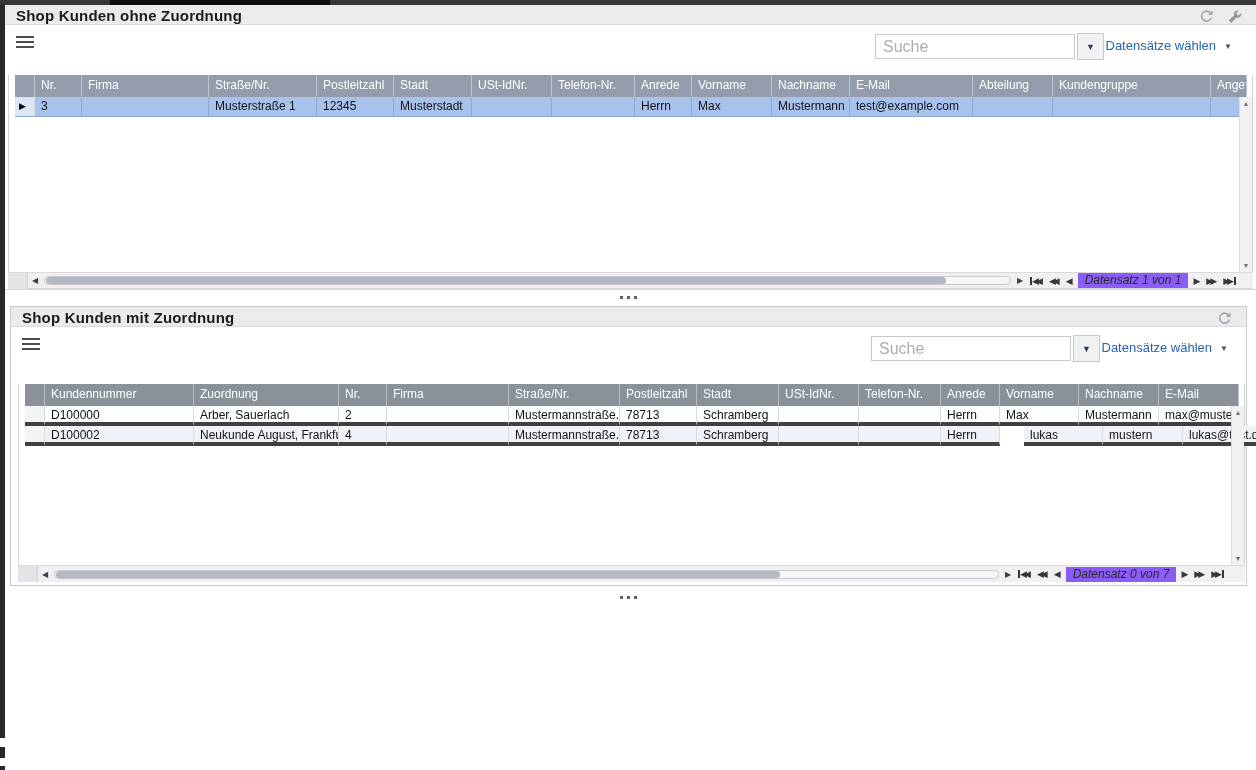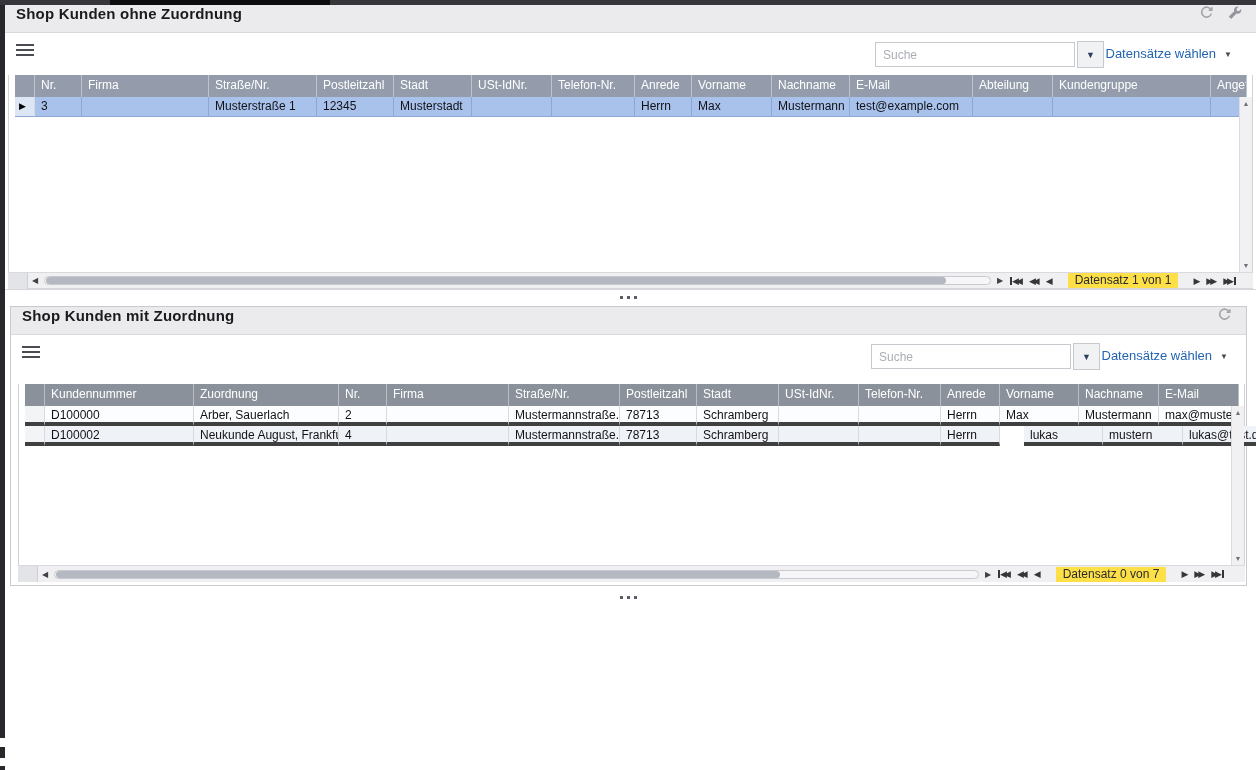--- a/index.html
+++ b/index.html
@@ -16,36 +16,36 @@
   .left-strip  { position:absolute; left:0; top:5px;  width:5px; height:733px; background:#28282c; }
   .left-strip2 { position:absolute; left:0; top:747px; width:5px; height:11px; background:#28282c; }
   .left-strip3 { position:absolute; left:0; top:766px; width:5px; height:4px;  background:#28282c; }
 
   
   .panel { position:absolute; background:#fff; }
   .panel1 { left:5px;  top:5px;   width:1251px; height:285px; border-bottom:1px solid #d6d6db; }
   .panel2 { left:10px; top:306px; width:1237px; height:280px; border:1px solid #c9c9cf; }
 
   .p-title {
-    height:28px; background:#ebebee; border-bottom:1px solid #d9d9de;
-    display:flex; align-items:flex-start; padding:0 14px 0 11px;
+    height:20px; background:#ebebee; border-bottom:1px solid #d9d9de;
+    display:flex; align-items:flex-end; padding:0 14px 0 11px;
   }
   .p-title .t { font-size:15px; font-weight:bold; color:#1b1b1f; letter-spacing:.2px; }
   .t-icons { margin-left:auto; display:flex; gap:14px; align-items:center; }
   .t-icons svg { display:block; }
 
   .p-toolbar { position:relative; height:42px; background:#fff; }
   .hamburger { position:absolute; left:11px; top:11px; width:18px; height:14px; cursor:pointer; }
   .hamburger b { display:block; height:2px; background:#4a4c52; margin-bottom:3px; }
   .tool-right { position:absolute; top:8px; display:flex; align-items:center; }
   .panel1 .tool-right { right:152px; }
   .panel2 .tool-right { right:146px; }
   .search {
     width:200px; height:25px; border:1px solid #c6c9ce; background:#fff;
-    font-family:"Liberation Sans",sans-serif; font-size:12px; color:#333;
+    font-family:"Liberation Sans",sans-serif; font-size:16px; color:#333;
     padding:0 7px; outline:none;
   }
   .search::placeholder { color:#a9adb3; }
   .filter-btn {
     width:27px; height:27px; margin-left:2px; border:1px solid #c6c9ce; background:#f1f2f4;
     display:flex; align-items:center; justify-content:center; cursor:pointer;
   }
   .filter-btn span { font-size:9px; color:#2e3f5e; }
   .choose { position:absolute; top:13px; font-size:13px; color:#2365b0; cursor:pointer; white-space:nowrap; }
   .panel1 .choose { right:24px; }
@@ -91,21 +91,21 @@
   }
   .scroll-row1 { left:3px; top:267px; width:1245px; border-bottom:1px solid #d6d6db; }
   .scroll-row2 { left:7px; top:258px; width:1227px; }
   .corner { flex:none; width:20px; height:16px; background:#e3e4e8; border-right:1px solid #cfd0d5; }
   .sb-arrow { flex:none; width:14px; text-align:center; font-size:8px; color:#3f4146; cursor:pointer; }
   .h-track { flex:1 1 auto; position:relative; height:9px; margin:0 2px; background:#f6f6f8; border:1px solid #c8cacf; border-radius:5px; }
   .h-thumb { position:absolute; left:1px; top:0px; height:7px; background:#b4b8c0; border-radius:4px; cursor:grab; }
   .nav { flex:none; text-align:center; font-size:9px; color:#35363a; cursor:pointer; padding:0 3px; white-space:nowrap; }
   .nav .dbl { letter-spacing:-3px; margin-right:3px; }
   .nav .bar { display:inline-block; width:2px; height:8px; background:#35363a; vertical-align:-1px; }
-  .status-box { flex:none; background:#fde047; padding:0 7px; height:15px; line-height:15px; margin:0 12px; }
+  .status-box { flex:none; background:#8b5cf6; padding:0 7px; height:15px; line-height:15px; margin:0 2px;font-style:italic; }
   .endpad1 { flex:none; width:14px; } .endpad2 { flex:none; width:18px; }
 
   
   .grip { position:absolute; left:0; width:1256px; height:10px; display:flex; justify-content:center; align-items:center; gap:4px; cursor:row-resize; }
   .grip i { width:3px; height:3px; background:#5a5e66; }
   .grip1 { top:292px; } .grip2 { top:592px; }
 </style>
 </head>
 <body>
 

